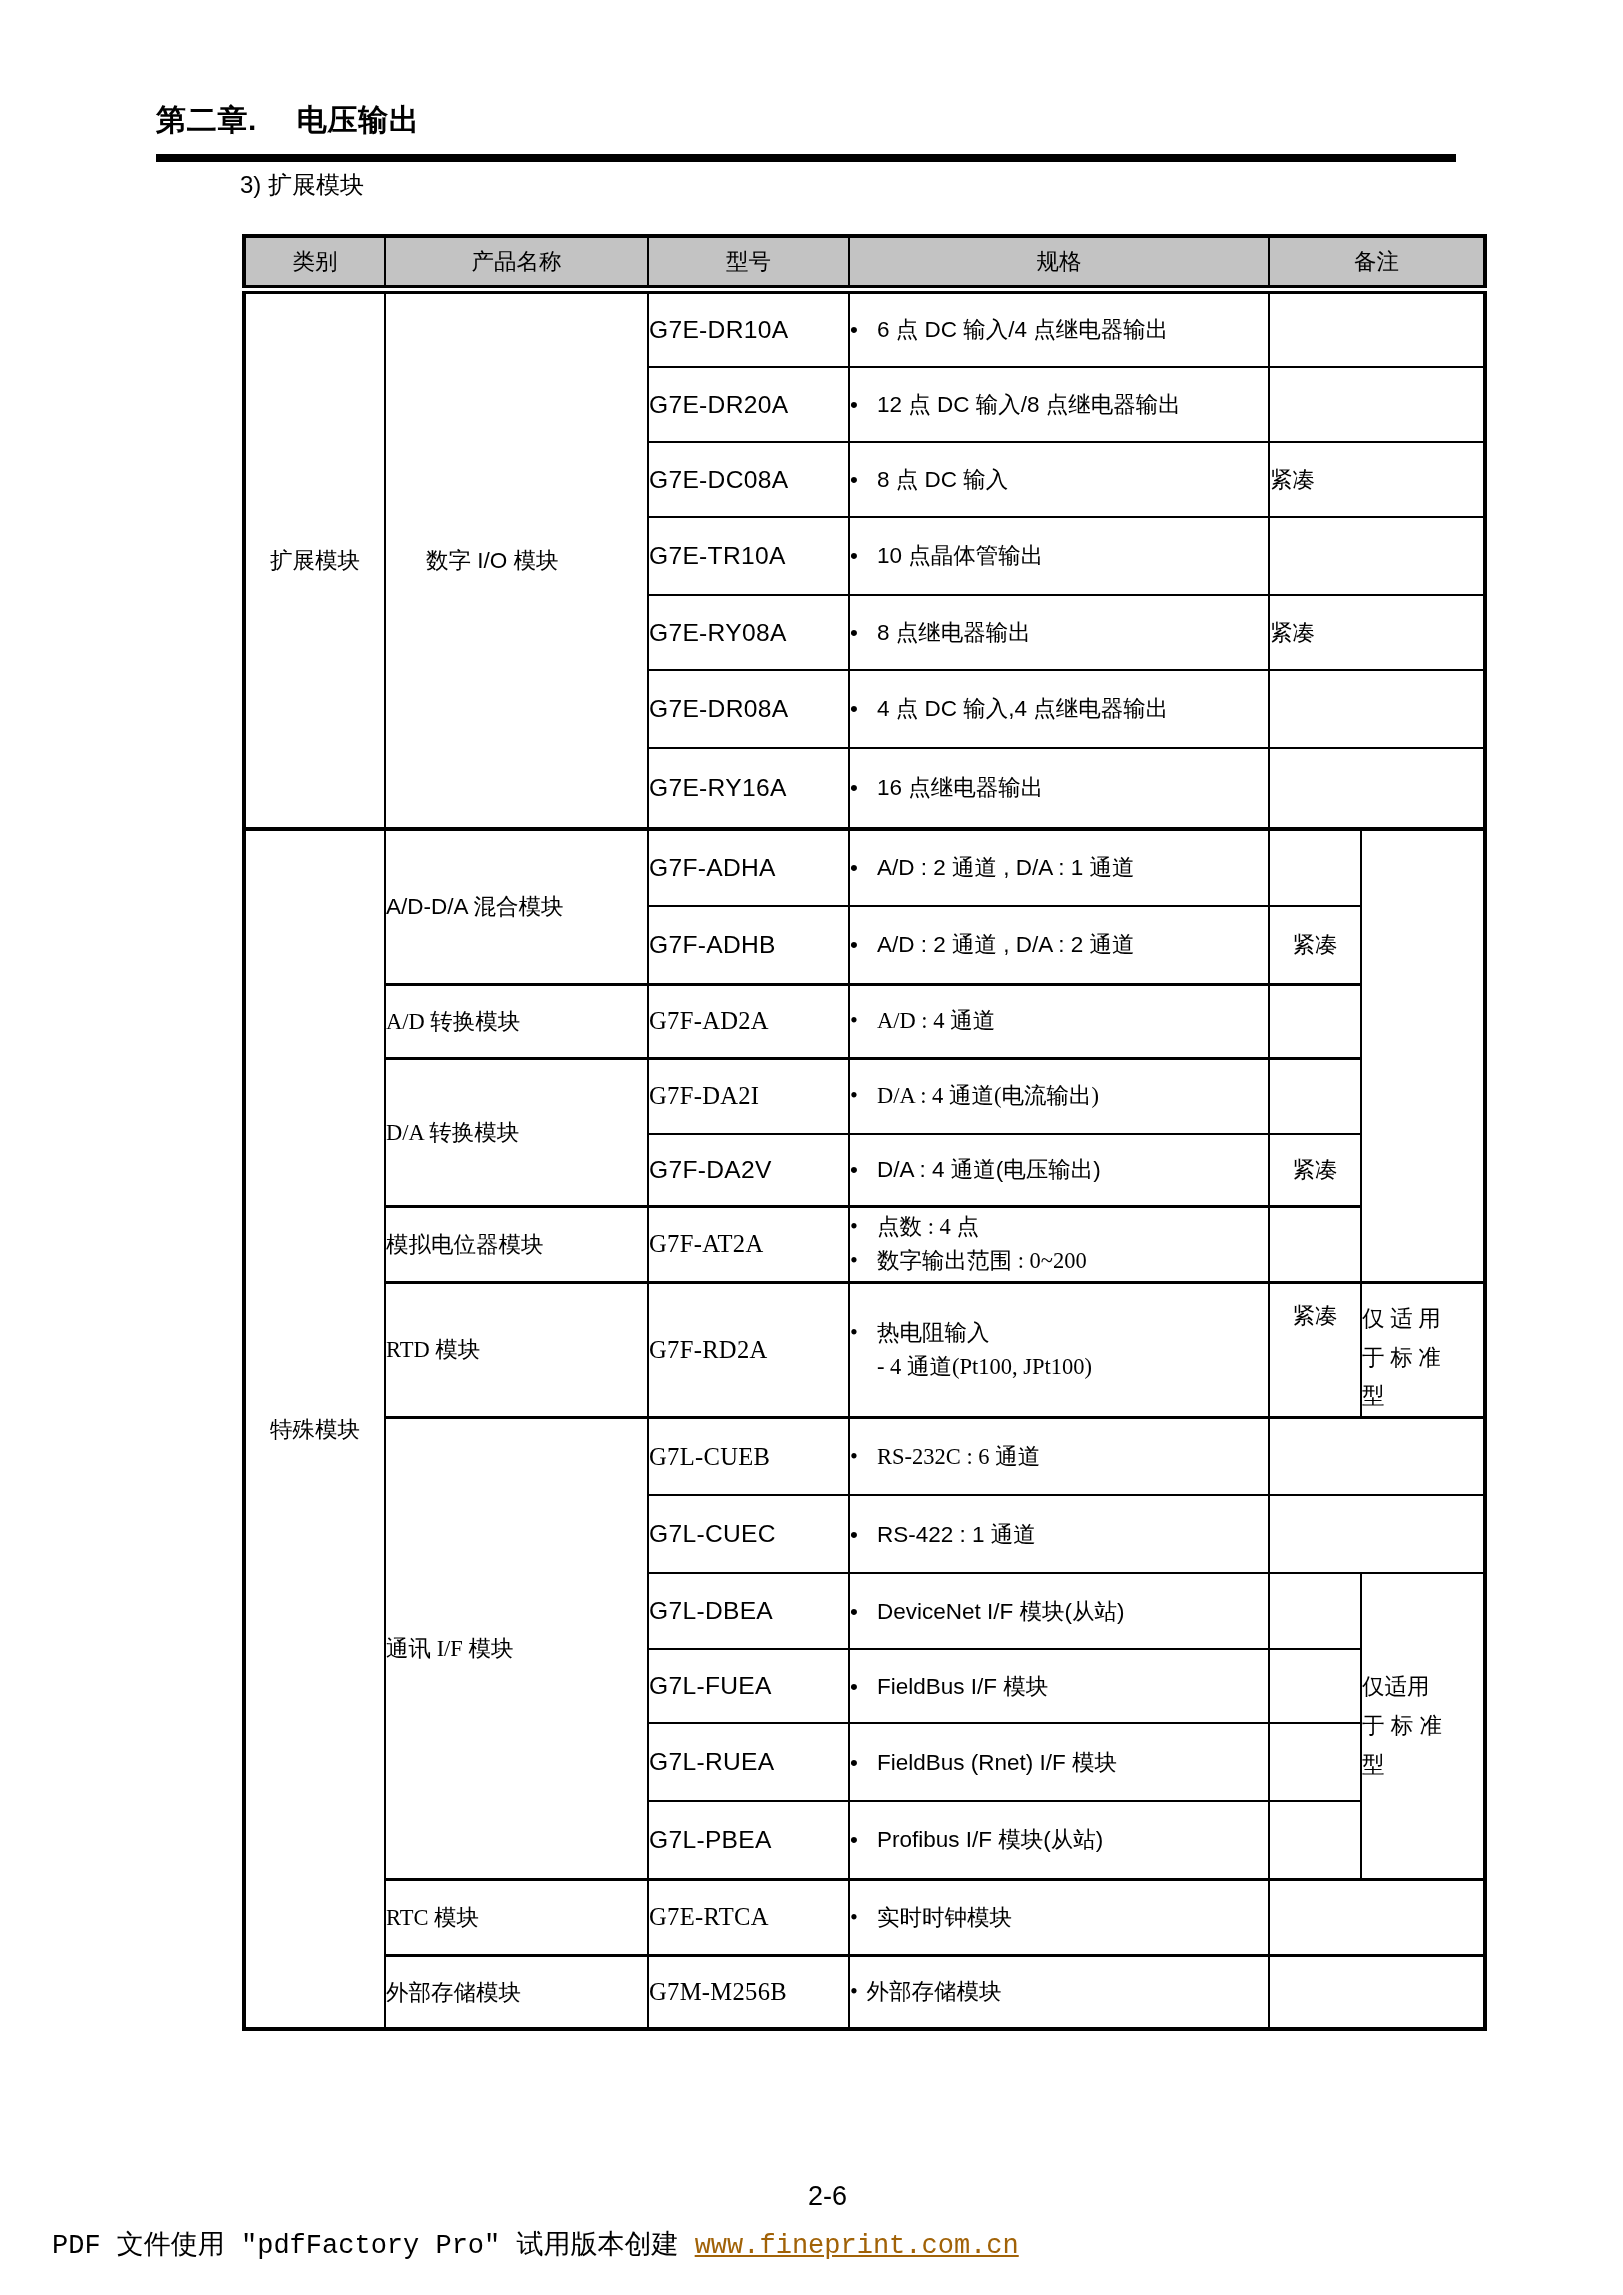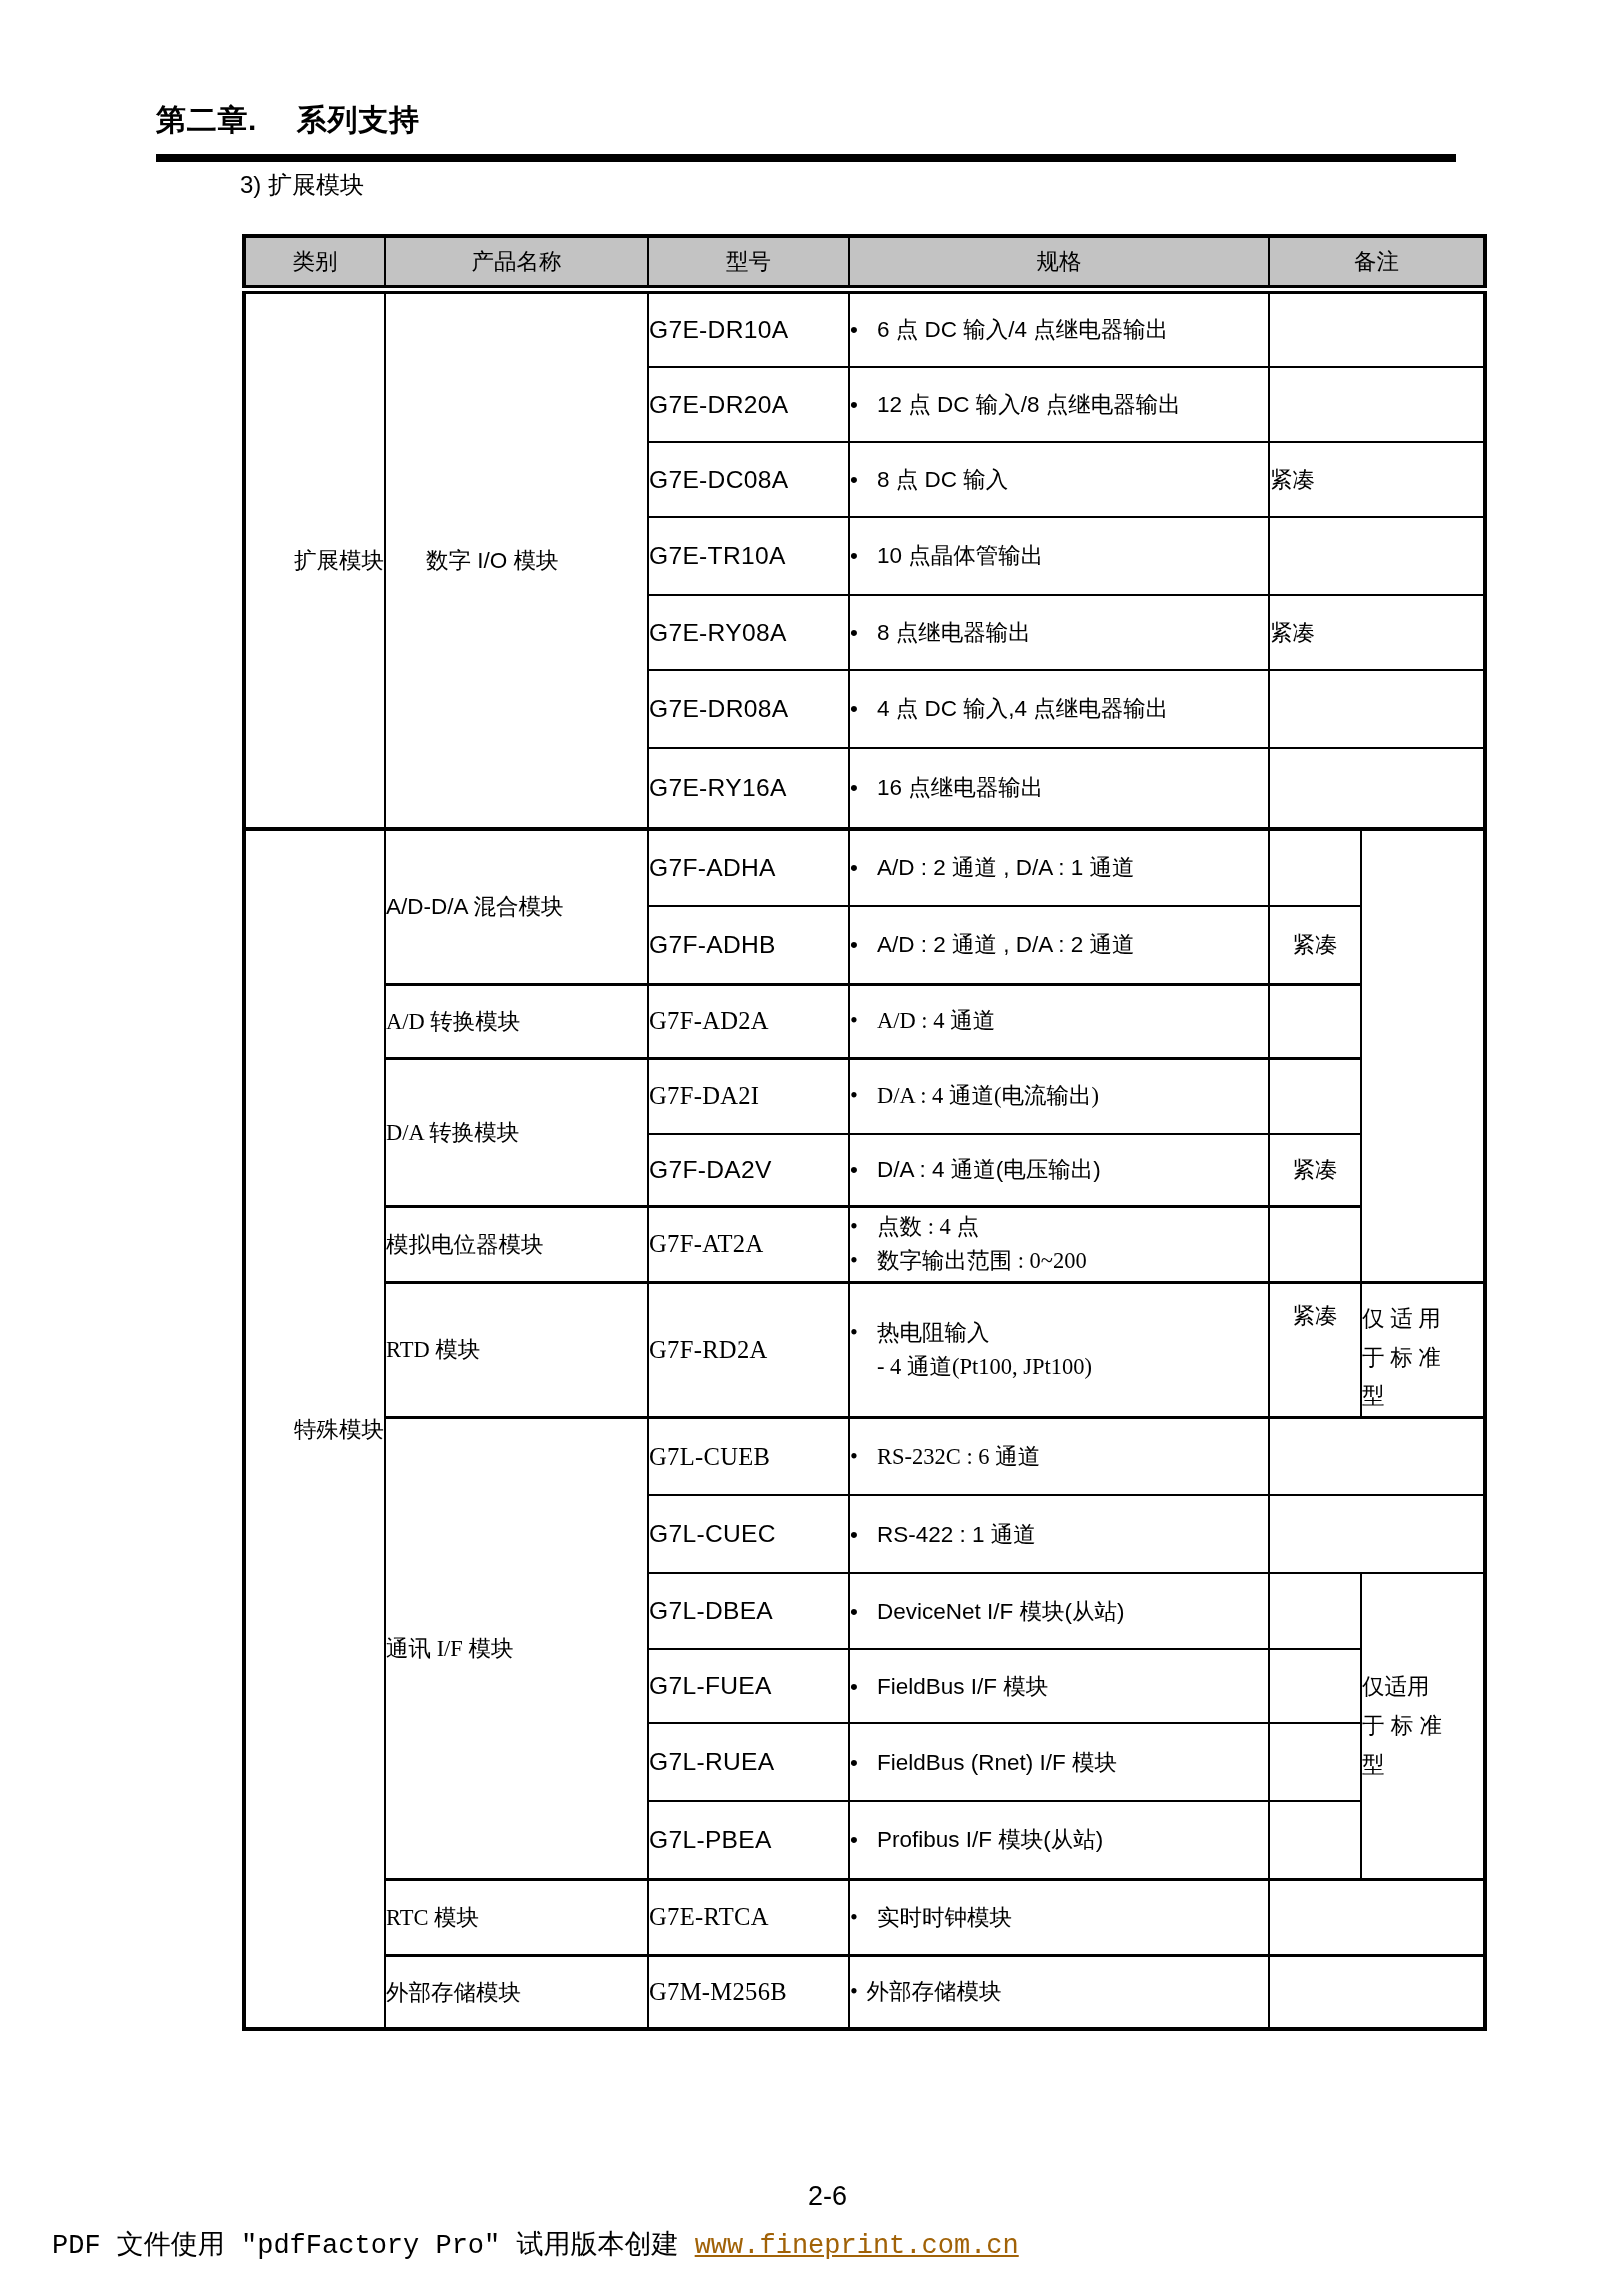--- a/index.html
+++ b/index.html
@@ -57,21 +57,21 @@
   }
   table.modules th {
     background: #c3c3c3;
     font-weight: normal;
     text-align: center;
     border-bottom: 9px double #000;
   }
   tr.section > td { border-top: 4.1px solid #000; }
   tr.group   > td { border-top: 3.4px solid #000; font-family: Liberation Serif, serif; }
 
-  td.cat     { text-align: right; }
+  td.cat     { text-align: center; }
   td.product { padding-left: 13.6px; margin-top: 20px; }
   td.product.indent { padding-left: 40px; }
   td.model   { padding-left: 13.6px; font-size: 24.6px; letter-spacing: 0.3px; }
   td.spec    { padding-left: 11px; }
   .spec-line { line-height: 1.5; white-space: nowrap; }
   .bullet    { display: inline-block; width: 27px; }
   .cont      { padding-left: 27px; white-space: nowrap; line-height: 1.5; }
   td.remark-full { padding-left: 12.3px; }
   td.remark-a    { text-align: center; }
   td.remark-a.top, td.remark-b.top { vertical-align: top; padding-top: 16.4px; }
@@ -106,21 +106,21 @@
   .pdf-footer a {
     text-decoration: underline;
     cursor: pointer;
   }
 </style>
 </head>
 <body>
 
 <div id="page">
 
-  <div class="chapter-title">第二章.　 系列支持</div>
+  <div class="chapter-title">第二章.　 电压输出</div>
   <div class="chapter-rule"></div>
   <div class="section-heading">3) 扩展模块</div>
 
   <table class="modules">
     <colgroup>
       <col style="width:141px">
         <col style="width:263px">
         <col style="width:201px">
       <col style="width:420px">
         <col style="width:92px">

